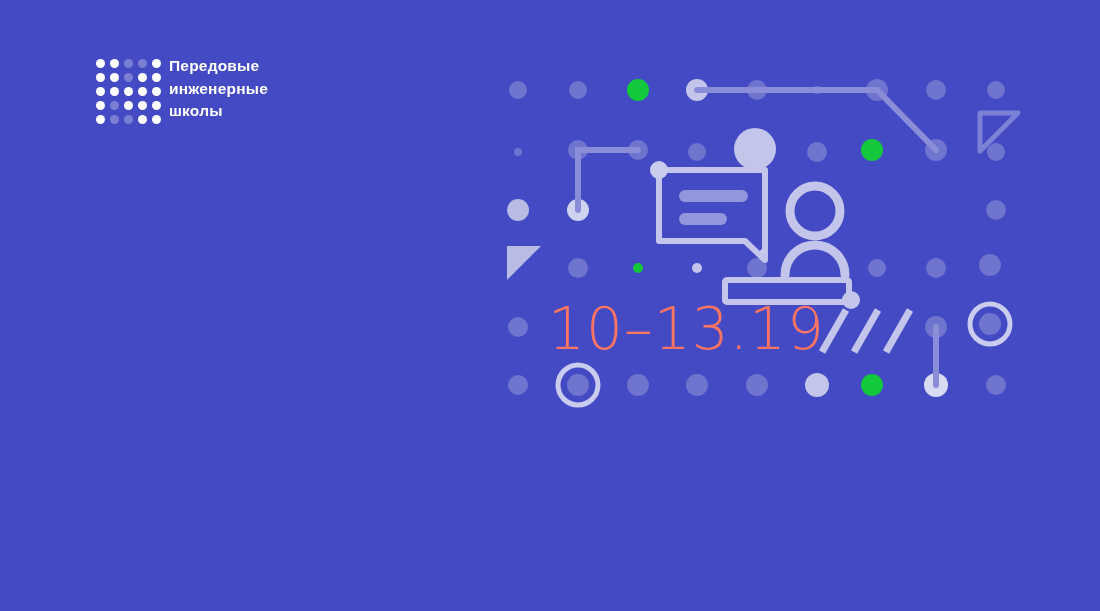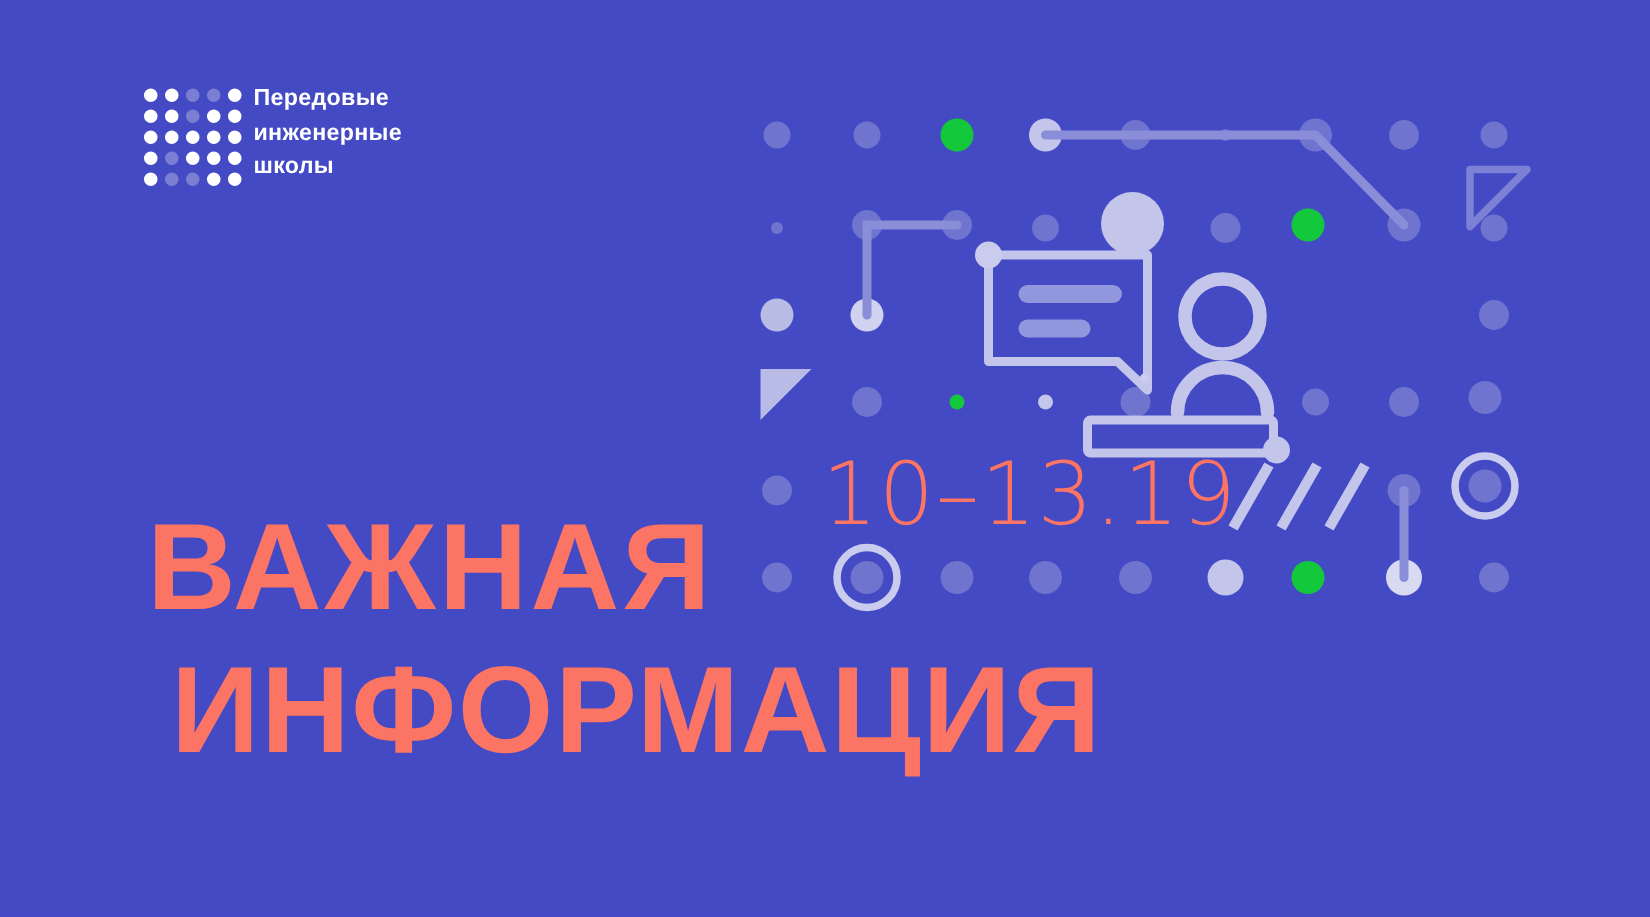--- a/index.html
+++ b/index.html
@@ -235,18 +235,14 @@
         <span class="ldot faded"></span>
         <span class="ldot faded"></span>
         <span class="ldot"></span>
         <span class="ldot"></span>
     </div>
     <div id="logo-text">Передовые
 инженерные
 школы</div>
   </div>
 
-  <div id="headline">
-    <span id="headline-line1">ВАЖНАЯ</span>
-    <span id="headline-line2">ИНФОРМАЦИЯ</span>
-  </div>
 
 </div>
 
 </body></html>

